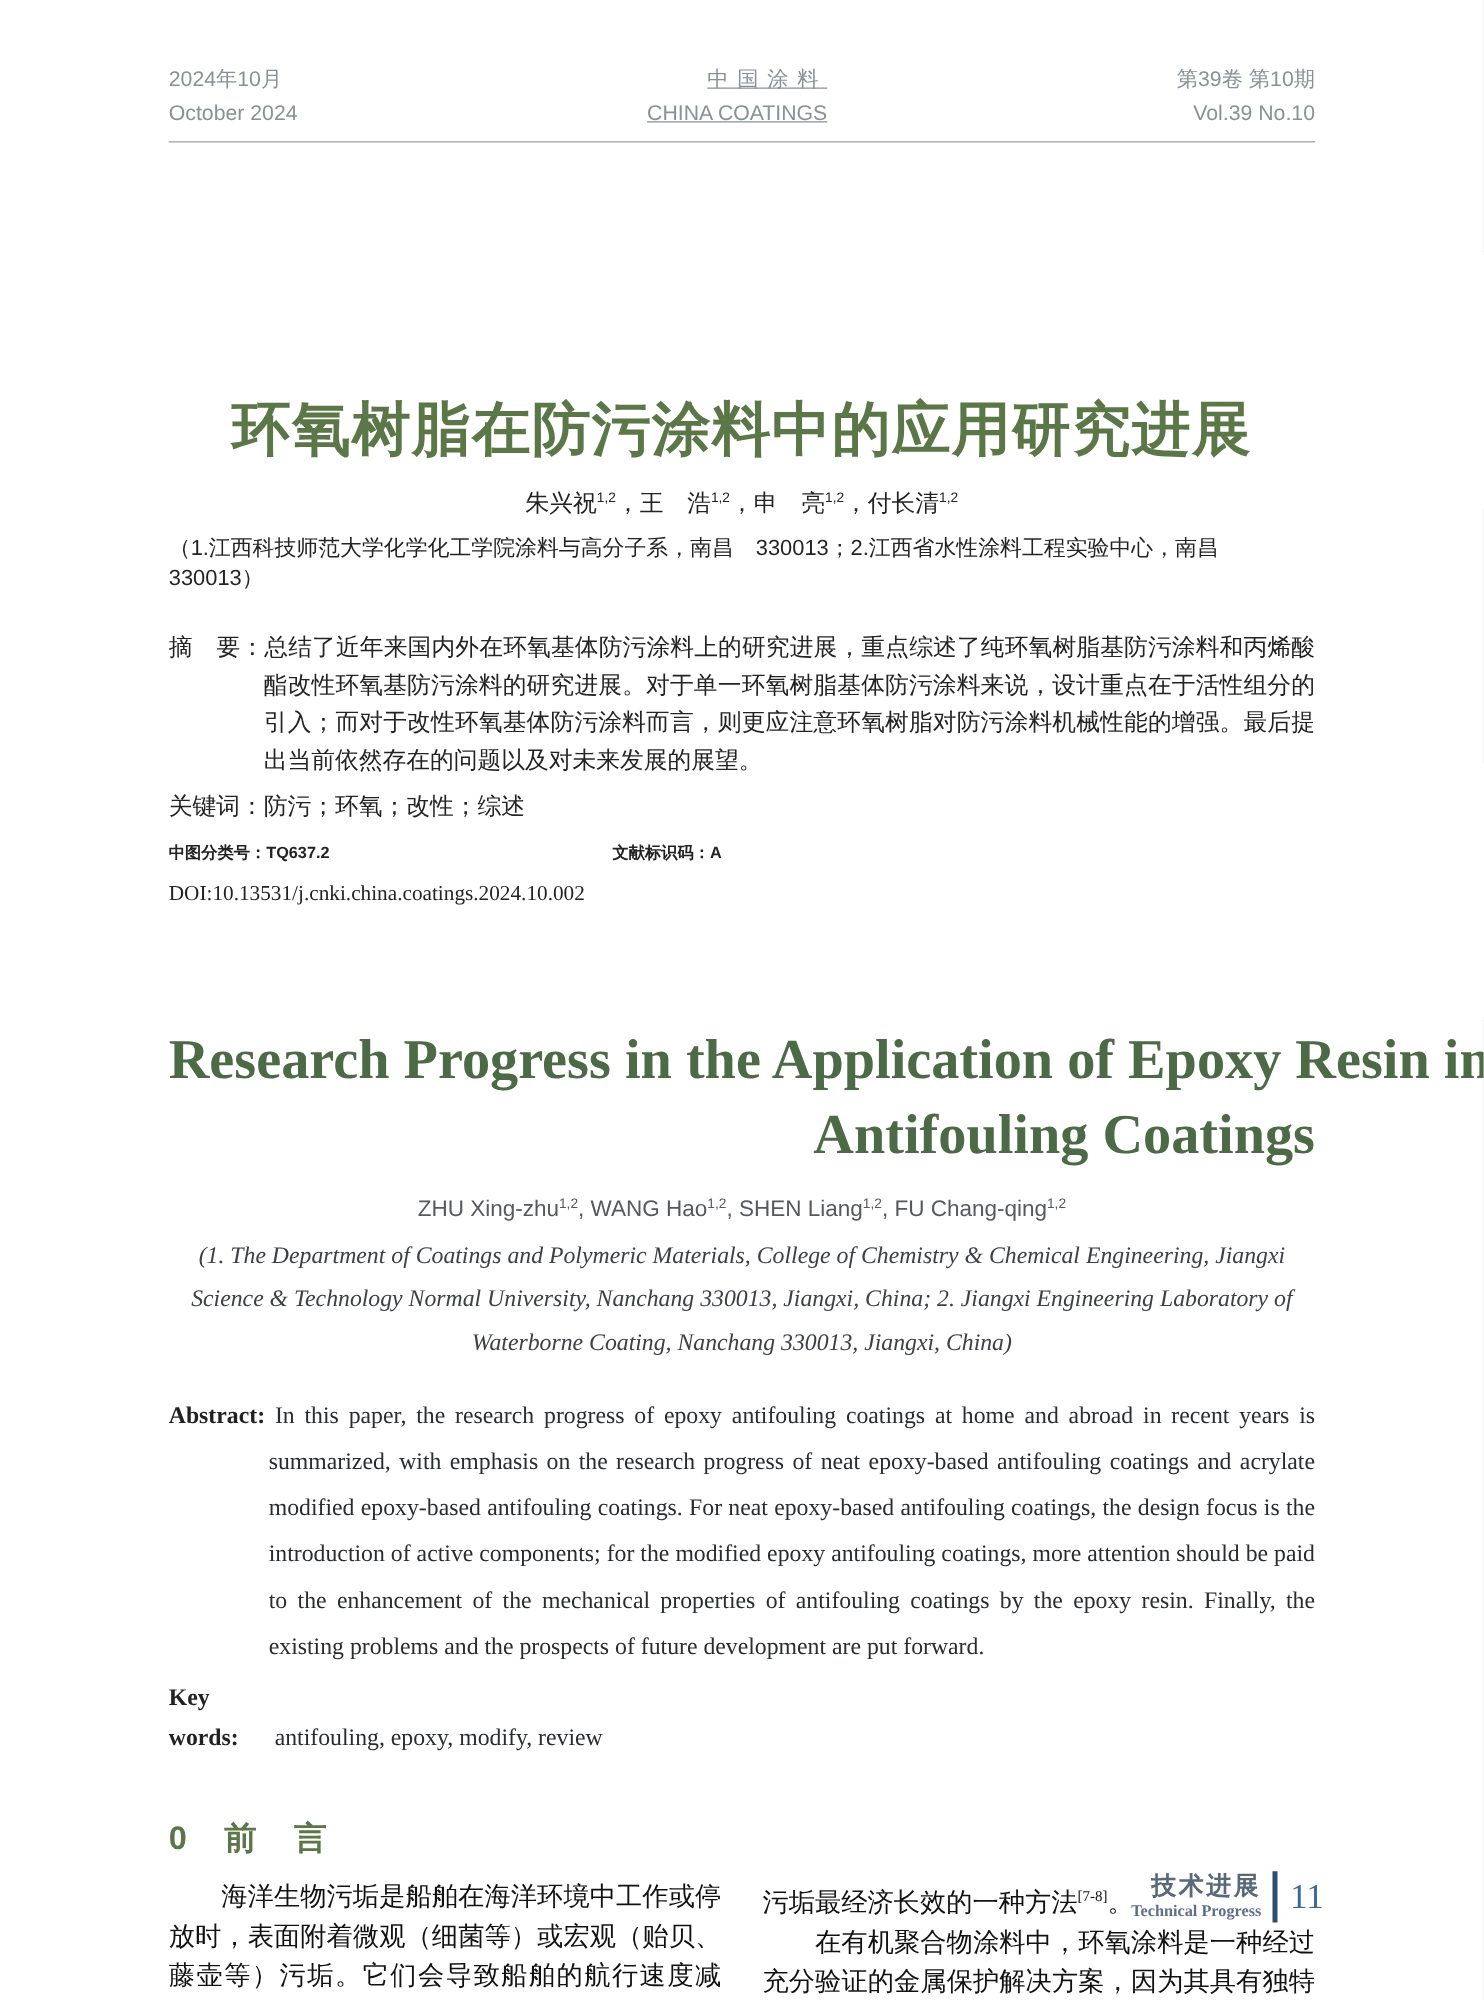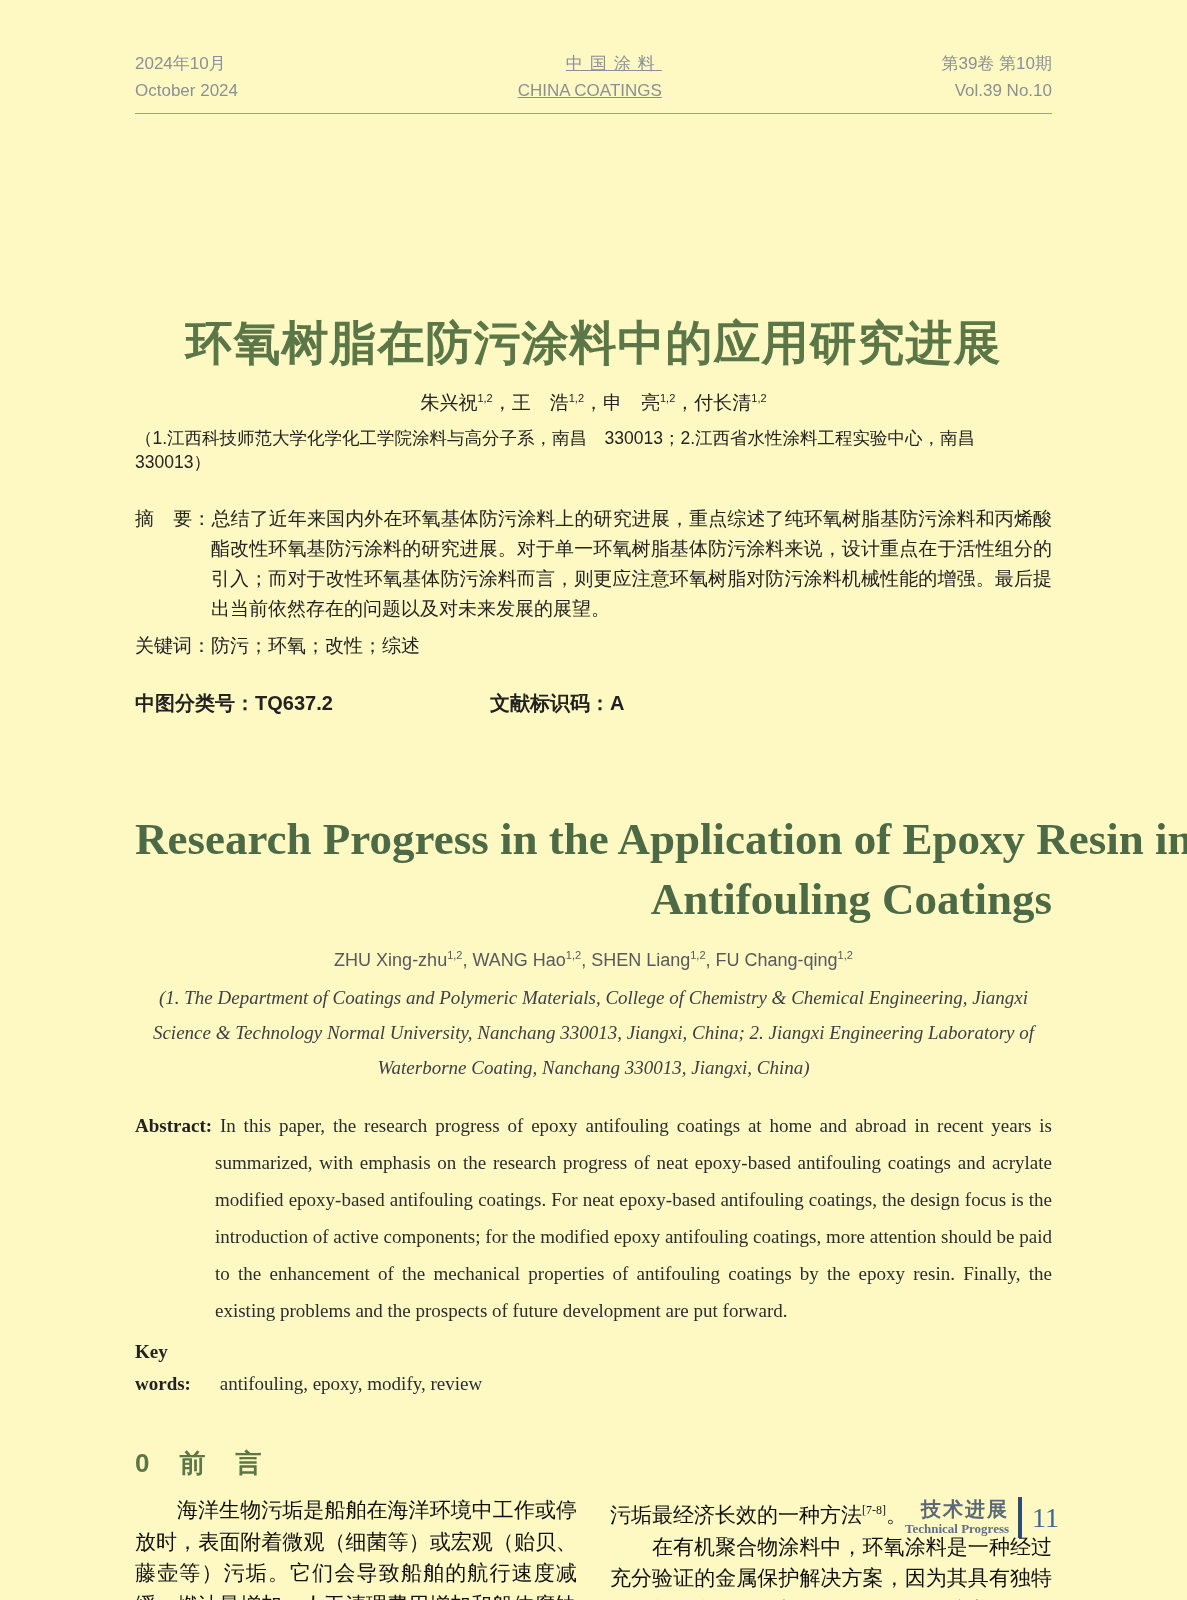--- a/index.html
+++ b/index.html
@@ -1,18 +1,18 @@
 <!DOCTYPE html>
 <html><head>
 <meta charset="utf-8">
 <style>
   * { margin:0; padding:0; box-sizing:border-box; }
   html,body { background:#e8e8e8; }
   .page {
-    position:relative; width:1187px; height:1600px; background:#fef9c3;
+    position:relative; width:1187px; height:1600px; background:#ffffff;
     margin:0 auto; overflow:hidden;
     font-family:"Liberation Sans", sans-serif; color:#1c1c1c;
   }
   .content { margin:0 135px; width:917px; }
 
   
   .journal-header{
     display:flex; justify-content:space-between; align-items:flex-end;
     padding-top:50px; padding-bottom:9px;
     border-bottom:1.5px solid #9aa0a5;
@@ -32,22 +32,22 @@
   .authors-cn sup, .authors-en sup{ font-size:11px; vertical-align:super; }
   .affil-cn{ margin-top:10px; text-align:left; font-size:17.5px; color:#232323; }
 
   .abstract-cn{
     margin-top:30px; font-size:19px; line-height:30px;
     text-align:justify; padding-left:76px; text-indent:-76px; color:#232323;
   }
   .keywords-cn{ margin-top:7px; font-size:19px; line-height:30px; color:#232323; }
 
   .meta-row{
-    margin-top:29px; display:grid; grid-template-columns:355px 270px 1fr;
-    font-size:20px; font-weight:bold; color:#222;
+    margin-top:12px; display:grid; grid-template-columns:355px 270px 1fr;
+    font-size:13px; font-weight:bold; color:#222;
   }
   .meta-row .last{ text-align:right; }
   .doi{
     margin-top:14px; font-family:"Liberation Serif", serif;
     font-size:17px; color:#232323;
   }
 
   
   h2.title-en{
     margin-top:92px; text-align:right; color:#4d6a46;
@@ -136,20 +136,21 @@
 
     <div class="keywords-cn">
       <span class="lbl">关键词：</span><span>防污；环氧；改性；综述</span>
     </div>
 
     <div class="meta-row">
       <span>中图分类号：TQ637.2</span>
       <span>文献标识码：A</span>
     </div>
 
+    <div class="doi">DOI:10.13531/j.cnki.china.coatings.2024.10.002</div>
 
     <h2 class="title-en">
       <div>Research Progress in the Application of Epoxy Resin in</div>
       <div>Antifouling Coatings</div>
     </h2>
 
     <div class="authors-en"><span>ZHU Xing-zhu</span><sup>1,2</sup><span>, </span><span>WANG Hao</span><sup>1,2</sup><span>, </span><span>SHEN Liang</span><sup>1,2</sup><span>, </span><span>FU Chang-qing</span><sup>1,2</sup><span></span>
     </div>
 
     <div class="affil-en">(1. The Department of Coatings and Polymeric Materials, College of Chemistry &amp; Chemical Engineering, Jiangxi Science &amp; Technology Normal University, Nanchang 330013, Jiangxi, China; 2. Jiangxi Engineering Laboratory of Waterborne Coating, Nanchang 330013, Jiangxi, China)</div>

